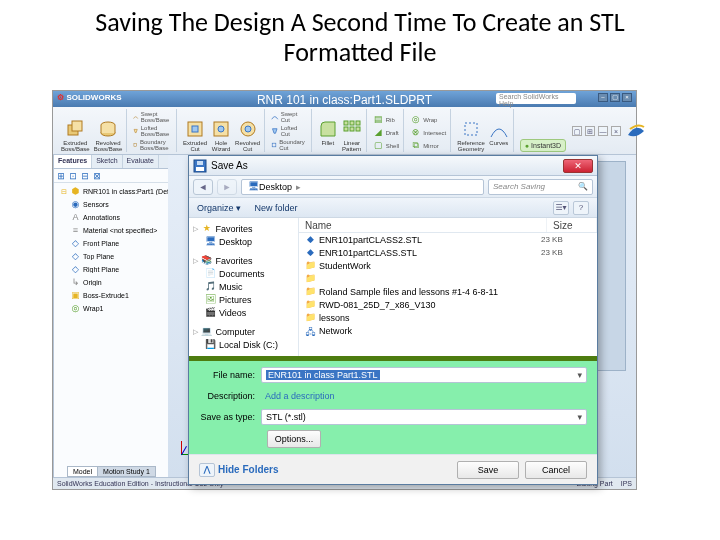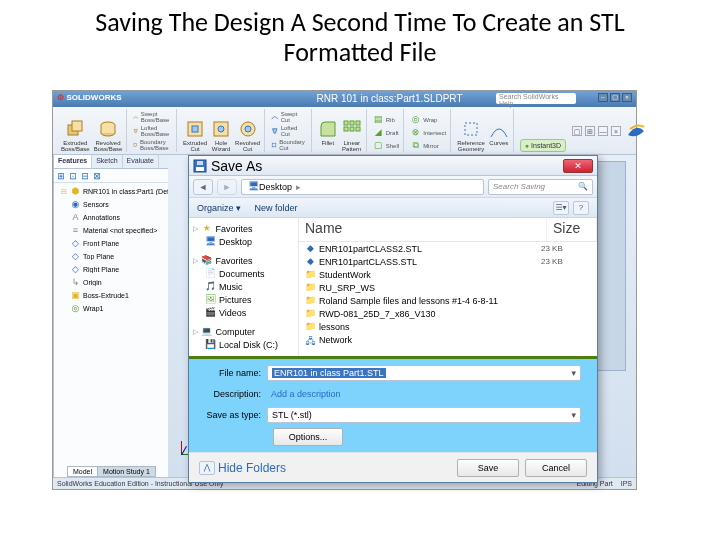--- a/index.html
+++ b/index.html
@@ -6,21 +6,21 @@
   body { width: 720px; height: 540px; background: #fff; overflow: hidden; }
   
   .slide-title { font-size: 26px; font-weight: 400; text-align: center; padding: 8px 40px 4px; line-height: 1.15; font-family: Calibri, sans-serif; }
   
   .screenshot { position: absolute; left: 52px; top: 90px; width: 585px; height: 400px; border: 1px solid #999; background: linear-gradient(#e8eef5, #d8e2ee); font-size: 9px; }
   
   
   .sw-titlebar { height: 16px; background: linear-gradient(#6fa3d8, #4a7ab0); position: relative; }
   .sw-logo { position: absolute; left: 4px; top: 2px; color: #fff; font-size: 8px; font-weight: bold; }
   .sw-logo::before { content: "⚙ "; color: #e03030; }
-  .sw-doc { position: absolute; left: 50%; transform: translateX(-50%); top: 2px; color: #fff; font-size: 10px; margin-left: 45px; }
+  .sw-doc { position: absolute; left: 50%; transform: translateX(-50%); top: 2px; color: #fff; font-size: 12px; }
   .search-help { position: absolute; right: 60px; top: 2px; background: #fff; width: 80px; height: 11px; border-radius: 2px; font-size: 7px; padding: 0 3px; color: #888; }
   .win-btns { position: absolute; right: 4px; top: 2px; display: flex; gap: 2px; }
   .win-btns span { width: 10px; height: 9px; background: #6a8cb0; border: 1px solid #3a5a80; font-size: 6px; text-align: center; line-height: 7px; color: #fff; }
   
   
   .ribbon { height: 48px; background: linear-gradient(#f4f7fb, #e4ebf3); border-bottom: 1px solid #b5c4d6; display: flex; padding: 2px 4px; gap: 2px; }
   .ribbon-group { border-right: 1px solid #c5d2e0; padding: 0 4px; display: flex; flex-direction: column; align-items: center; justify-content: flex-end; font-size: 6px; color: #333; }
   .ribbon-group .ricon { width: 20px; height: 20px; }
   .ribbon-row { display: flex; gap: 4px; }
   .ricon-text { font-size: 6px; text-align: center; line-height: 1; }
@@ -56,21 +56,21 @@
   .status { position: absolute; left: 0; right: 0; bottom: 0; height: 12px; background: #e0e8f0; border-top: 1px solid #b5c4d6; font-size: 7px; color: #335; display: flex; align-items: center; padding: 0 4px; }
   .status-right { margin-left: auto; display: flex; gap: 8px; }
   .bottom-tabs { position: absolute; left: 14px; bottom: 12px; display: flex; font-size: 7px; }
   .btab { background: #cfd9e5; border: 1px solid #aab8c8; padding: 1px 5px; margin-right: -1px; }
   .btab.active { background: #fff; }
   
   
   .dialog { position: absolute; left: 135px; top: 64px; width: 410px; background: #f1f1f1; border: 1px solid #5a7ca0; box-shadow: 3px 3px 8px rgba(0,0,0,0.3); font-size: 9px; }
   .dlg-title { height: 20px; background: linear-gradient(#f6f9fc, #dfe8f2); display: flex; align-items: center; padding: 0 4px; border-bottom: 1px solid #b5c4d6; }
   .dlg-title-icon { width: 14px; height: 14px; margin-right: 4px; }
-  .dlg-title-text { font-size: 14px; color: #000; }
+  .dlg-title-text { font-size: 10px; color: #000; }
   .dlg-close { margin-left: auto; width: 30px; height: 14px; background: linear-gradient(#e67, #c23); color: #fff; border: 1px solid #933; border-radius: 2px; text-align: center; line-height: 12px; font-size: 9px; }
   
   .dlg-nav { height: 22px; background: linear-gradient(#f4f8fc, #e4ecf5); display: flex; align-items: center; padding: 2px 4px; gap: 4px; border-bottom: 1px solid #cdd8e4; }
   .nav-arrow { width: 20px; height: 16px; border: 1px solid #b9c7d6; border-radius: 3px; background: #eef4fa; text-align: center; line-height: 14px; color: #668; }
   .breadcrumb { flex: 1; height: 16px; background: #fff; border: 1px solid #b5c4d6; border-radius: 2px; display: flex; align-items: center; padding: 0 4px; font-size: 9px; }
   .breadcrumb span { padding: 0 2px; }
   .bc-sep { color: #888; }
   .search-box { width: 105px; height: 16px; background: #fff; border: 1px solid #b5c4d6; border-radius: 2px; font-size: 8px; font-style: italic; color: #888; padding: 0 4px; display: flex; align-items: center; }
   .search-box::after { content: "🔍"; margin-left: auto; font-style: normal; font-size: 8px; }
   
@@ -80,41 +80,41 @@
   
   .dlg-body { display: flex; height: 138px; background: #fff; }
   .dlg-side { width: 110px; border-right: 1px solid #e0e8f0; padding: 4px 2px; font-size: 9px; overflow: hidden; }
   .side-group { margin-bottom: 6px; }
   .side-head { display: flex; align-items: center; gap: 3px; padding: 1px 2px; color: #000; }
   .side-head::before { content: "▷"; font-size: 7px; color: #888; }
   .side-item { display: flex; align-items: center; gap: 3px; padding: 1px 0 1px 14px; color: #000; }
   .mini-icon { width: 11px; height: 11px; font-size: 9px; text-align: center; }
   
   .dlg-list { flex: 1; }
-  .list-head { height: 24px; border-bottom: 1px solid #e0e8f0; display: flex; font-size: 14px; color: #444; }
+  .list-head { height: 15px; border-bottom: 1px solid #e0e8f0; display: flex; font-size: 10px; color: #444; }
   .list-head .col { padding: 2px 6px; border-right: 1px solid #eef2f6; }
   .col-name { flex: 1; }
   .col-size { width: 50px; text-align: left; }
   .list-row { display: flex; align-items: center; padding: 1px 6px; font-size: 9px; }
   .list-row .mini-icon { margin-right: 3px; }
   .list-row .col-size { width: 50px; text-align: left; color: #555; font-size: 8px; }
   .list-row .col-name { flex: 1; }
   
-  .dlg-fields { padding: 6px 16px; background: #7dd3fc; border-top: 3px solid #4d7c0f; }
+  .dlg-fields { padding: 6px 10px; background: #86efac; border-top: 5px solid #4d7c0f; }
   .field-row { display: flex; align-items: center; margin-bottom: 5px; font-size: 9px; }
   .field-label { width: 62px; text-align: right; padding-right: 6px; color: #000; }
   .field-input { flex: 1; height: 16px; background: #fff; border: 1px solid #b5c4d6; border-radius: 2px; padding: 0 4px; font-size: 9px; display: flex; align-items: center; position: relative; }
   .field-input.combo::after { content: "▾"; position: absolute; right: 4px; color: #555; }
   .filename-sel { background: #3a75c4; color: #fff; padding: 0 2px; }
   .desc-placeholder { color: #2a6bbd; }
   
-  .options-btn { margin-left: 68px; width: 70px; height: 18px; background: linear-gradient(#fdfdfd, #e8e8e8); border: 1px solid #b0b0b0; border-radius: 2px; font-size: 9px; text-align: center; line-height: 16px; }
+  .options-btn { margin-left: 68px; width: 54px; height: 18px; background: linear-gradient(#fdfdfd, #e8e8e8); border: 1px solid #b0b0b0; border-radius: 2px; font-size: 9px; text-align: center; line-height: 16px; }
   
   .dlg-footer { height: 30px; background: #f1f1f1; border-top: 1px solid #dde4ec; display: flex; align-items: center; padding: 0 10px; }
-  .hide-folders { font-size: 12px; color: #2a6bbd; display: flex; align-items: center; gap: 3px; cursor: pointer; }
+  .hide-folders { font-size: 10px; color: #2a6bbd; display: flex; align-items: center; gap: 3px; cursor: pointer; font-weight: bold; }
   .hide-folders::before { content: "⋀"; font-size: 8px; border: 1px solid #b5c4d6; background: #eef4fa; width: 14px; height: 12px; text-align: center; line-height: 11px; border-radius: 2px; }
   .dlg-btns { margin-left: auto; display: flex; gap: 6px; }
   .dlg-btn { width: 62px; height: 18px; background: linear-gradient(#fdfdfd, #e8e8e8); border: 1px solid #b0b0b0; border-radius: 2px; font-size: 9px; text-align: center; line-height: 16px; }
   
   
   .ic-blue { color: #2a6bbd; }
   .ic-yellow { color: #e6b422; }
   .ic-green { color: #5aa02f; }
   .ic-purple { color: #8a5ea6; }
   .ic-gray { color: #888; }
@@ -482,21 +482,20 @@
               <span class="col-name">ENR101partCLASS.STL</span>
               <span class="col-size">23 KB</span>
             </div>
             <div class="list-row">
               <span class="mini-icon ic-yellow">📁</span>
               <span class="col-name">StudentWork</span>
               <span class="col-size"></span>
             </div>
             <div class="list-row">
               <span class="mini-icon ic-yellow">📁</span>
-              <span class="col-name">RU_SRP_WS</span>
               <span class="col-size"></span>
             </div>
             <div class="list-row">
               <span class="mini-icon ic-yellow">📁</span>
               <span class="col-name">Roland Sample files and lessons #1-4 6-8-11</span>
               <span class="col-size"></span>
             </div>
             <div class="list-row">
               <span class="mini-icon ic-yellow">📁</span>
               <span class="col-name">RWD-081_25D_7_x86_V130</span>

